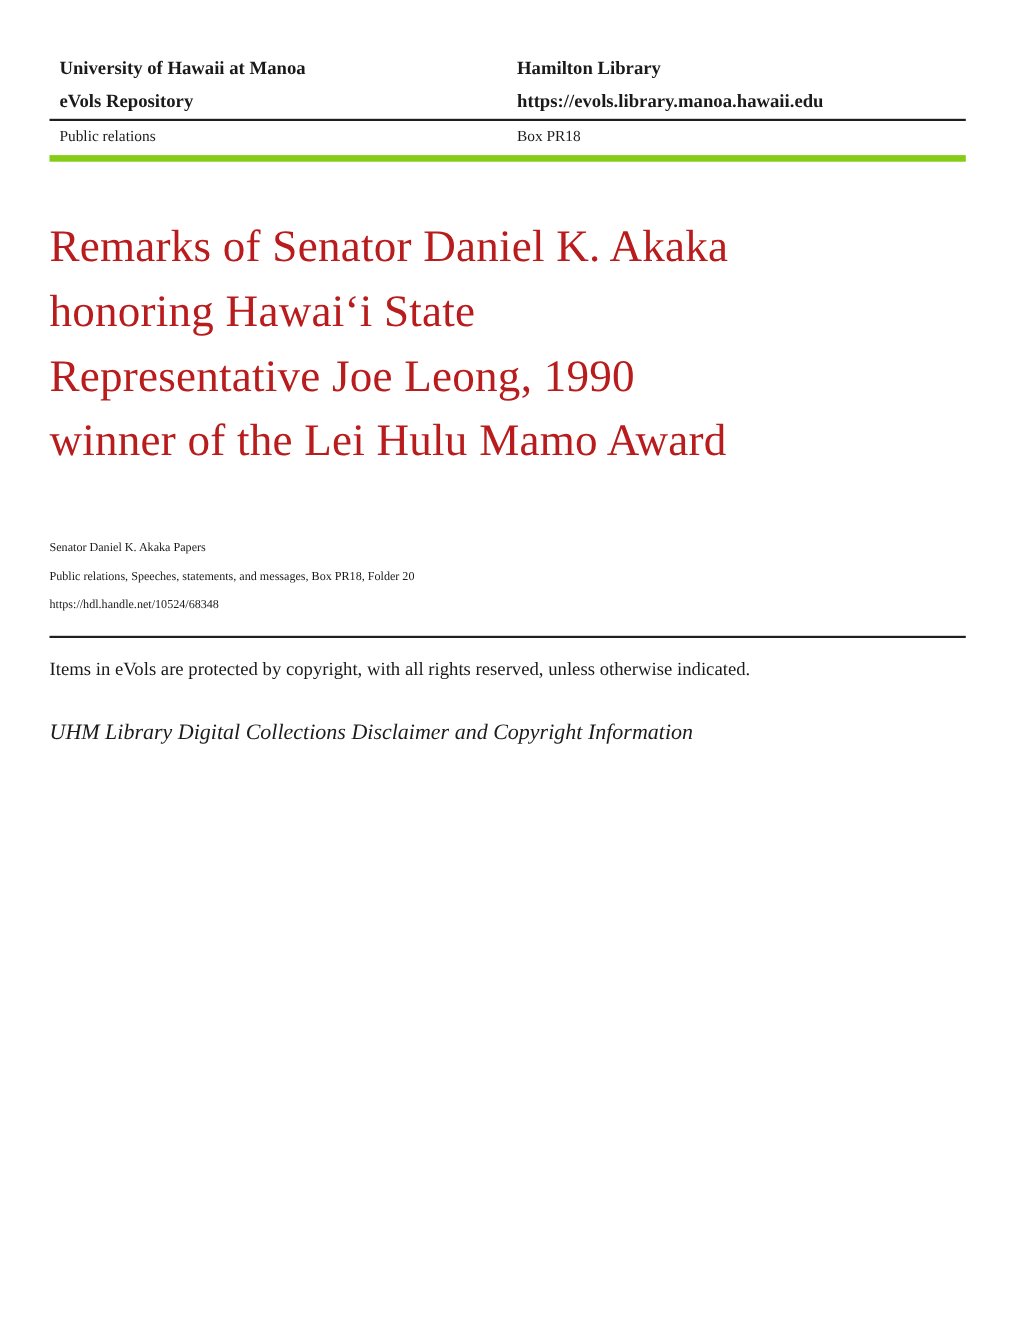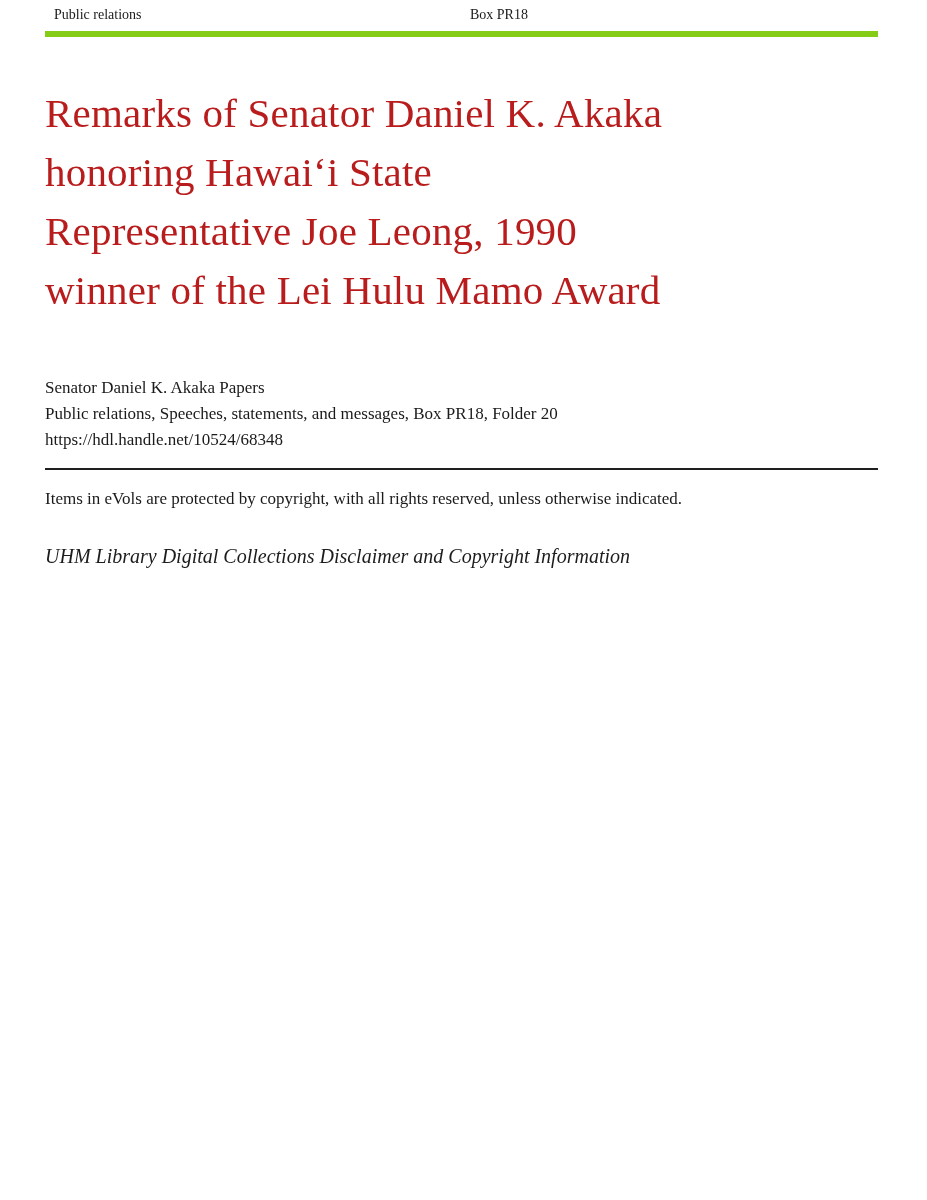--- a/index.html
+++ b/index.html
@@ -58,21 +58,21 @@
     font-size: 41px;
     font-weight: 400;
     line-height: 59px;
     color: #b91c1c;
     letter-spacing: 0.2px;
   }
   .doc-title .t-line { display: block; }
   
   .meta {
     margin-top: 55px;
-    font-size: 17px;
+    font-size: 11px;
     line-height: 26px;
     color: #1a1a1a;
   }
   .meta .m-line { display: block; }
   
   .rule {
     border: none;
     border-top: 2px solid #1f1f1f;
     margin-top: 15px;
     width: 100%;
@@ -90,20 +90,30 @@
     color: #1c1c1c;
   }
 </style>
 </head>
 <body>
 
 <div class="page">
   <div class="content">
 
     <header>
+      <div class="hdr-main">
+        <div class="hdr-col-left">
+          <div class="hdr-line">University of Hawaii at Manoa</div>
+          <div class="hdr-line">eVols Repository</div>
+        </div>
+        <div class="hdr-col-right">
+          <div class="hdr-line">Hamilton Library</div>
+          <div class="hdr-line">https://evols.library.manoa.hawaii.edu</div>
+        </div>
+      </div>
       <div class="hdr-sub">
         <div class="hdr-col-left hdr-line">Public relations</div>
         <div class="hdr-col-right hdr-line">Box PR18</div>
       </div>
     </header>
 
     <h1 class="doc-title">
       <span class="t-line">Remarks of Senator Daniel K. Akaka</span>
       <span class="t-line">honoring Hawaiʻi State</span>
       <span class="t-line">Representative Joe Leong, 1990</span>

